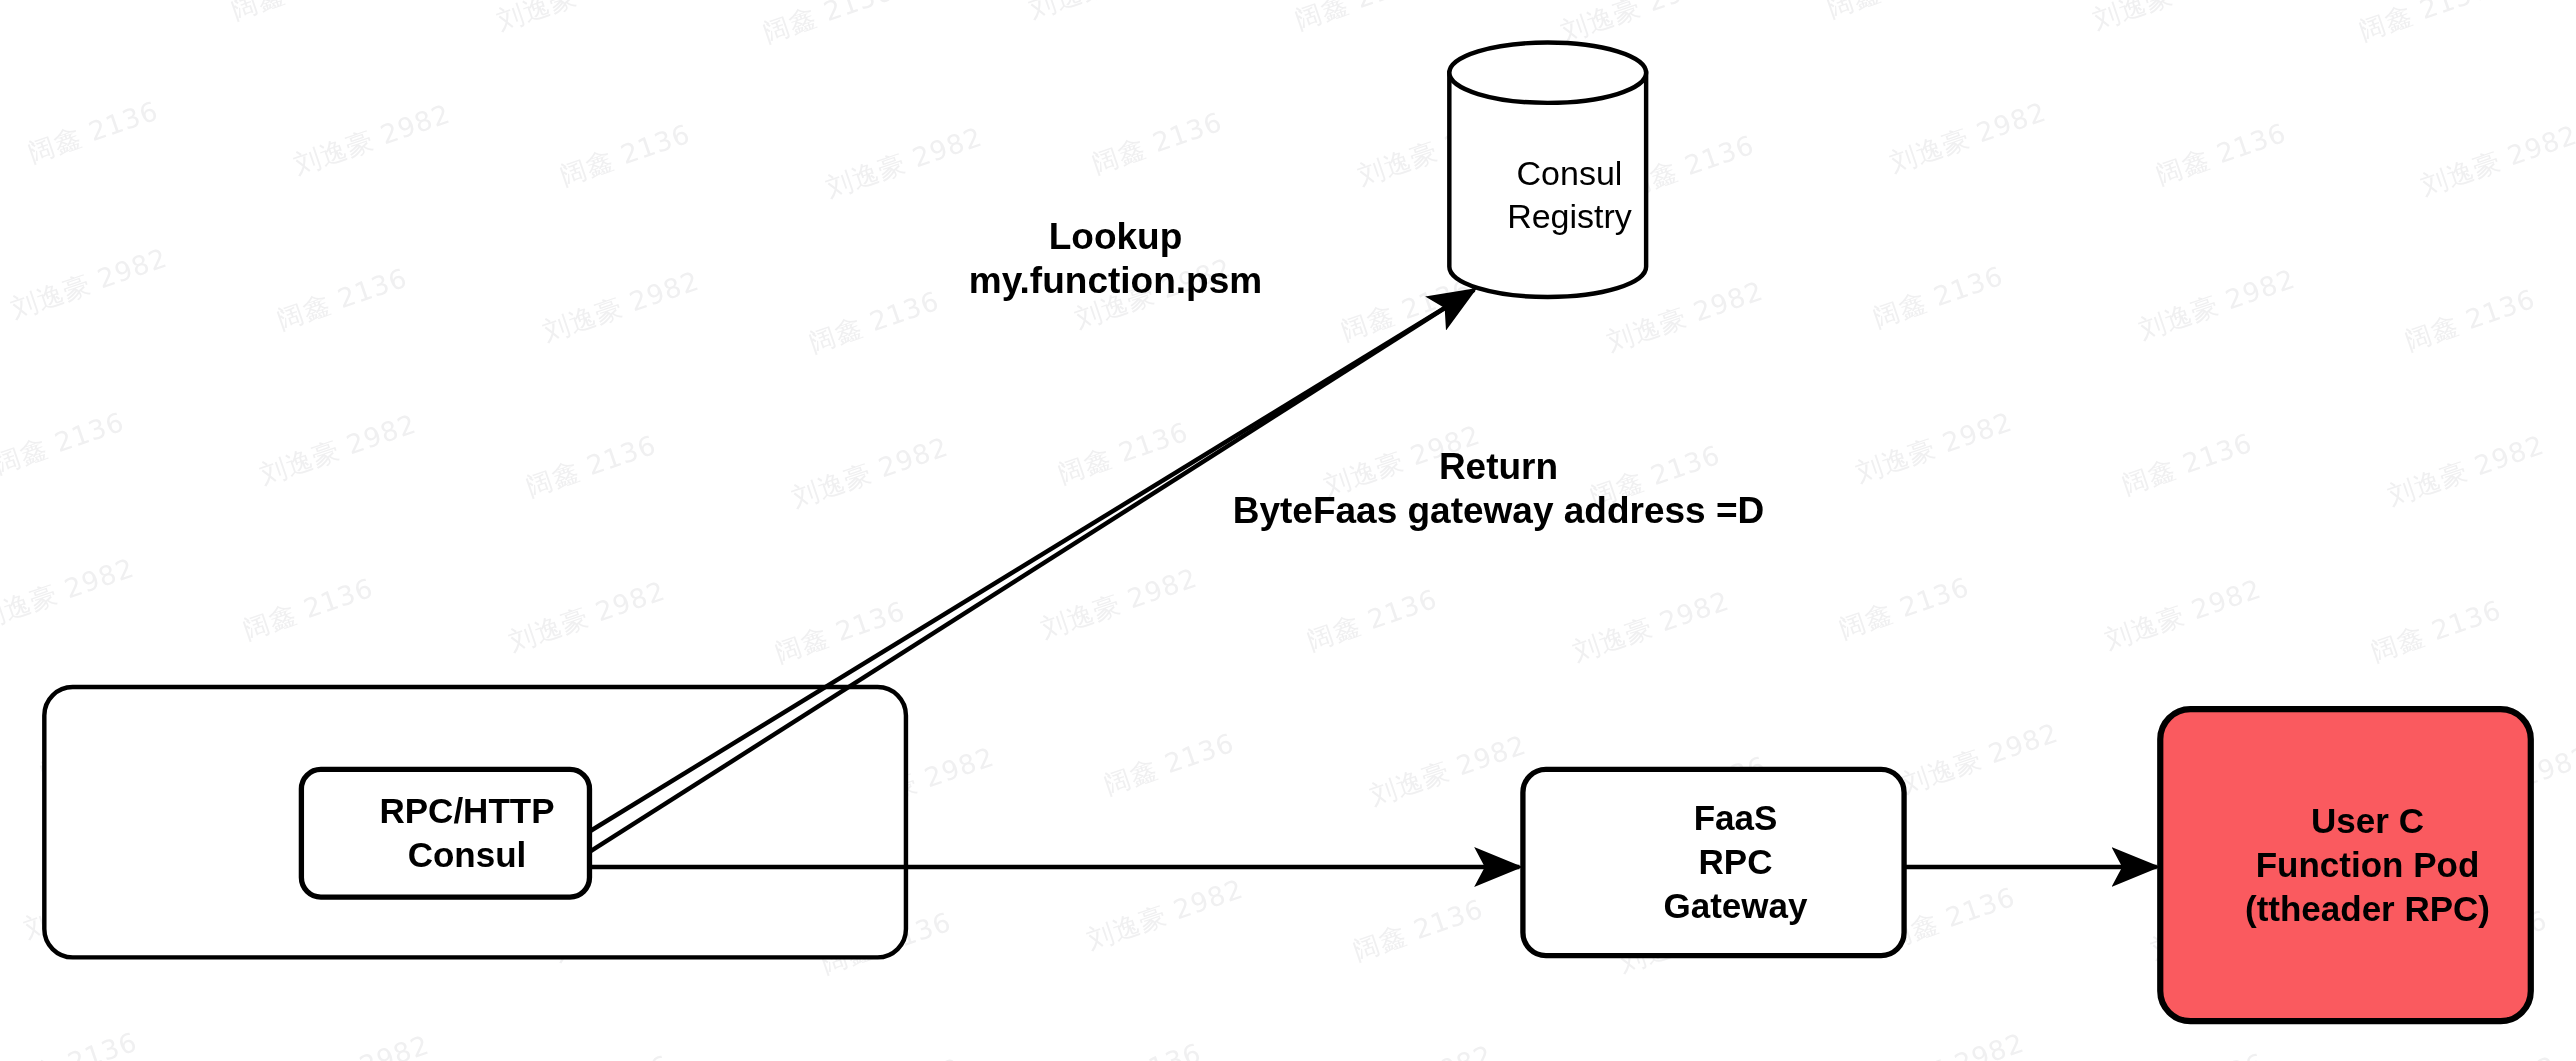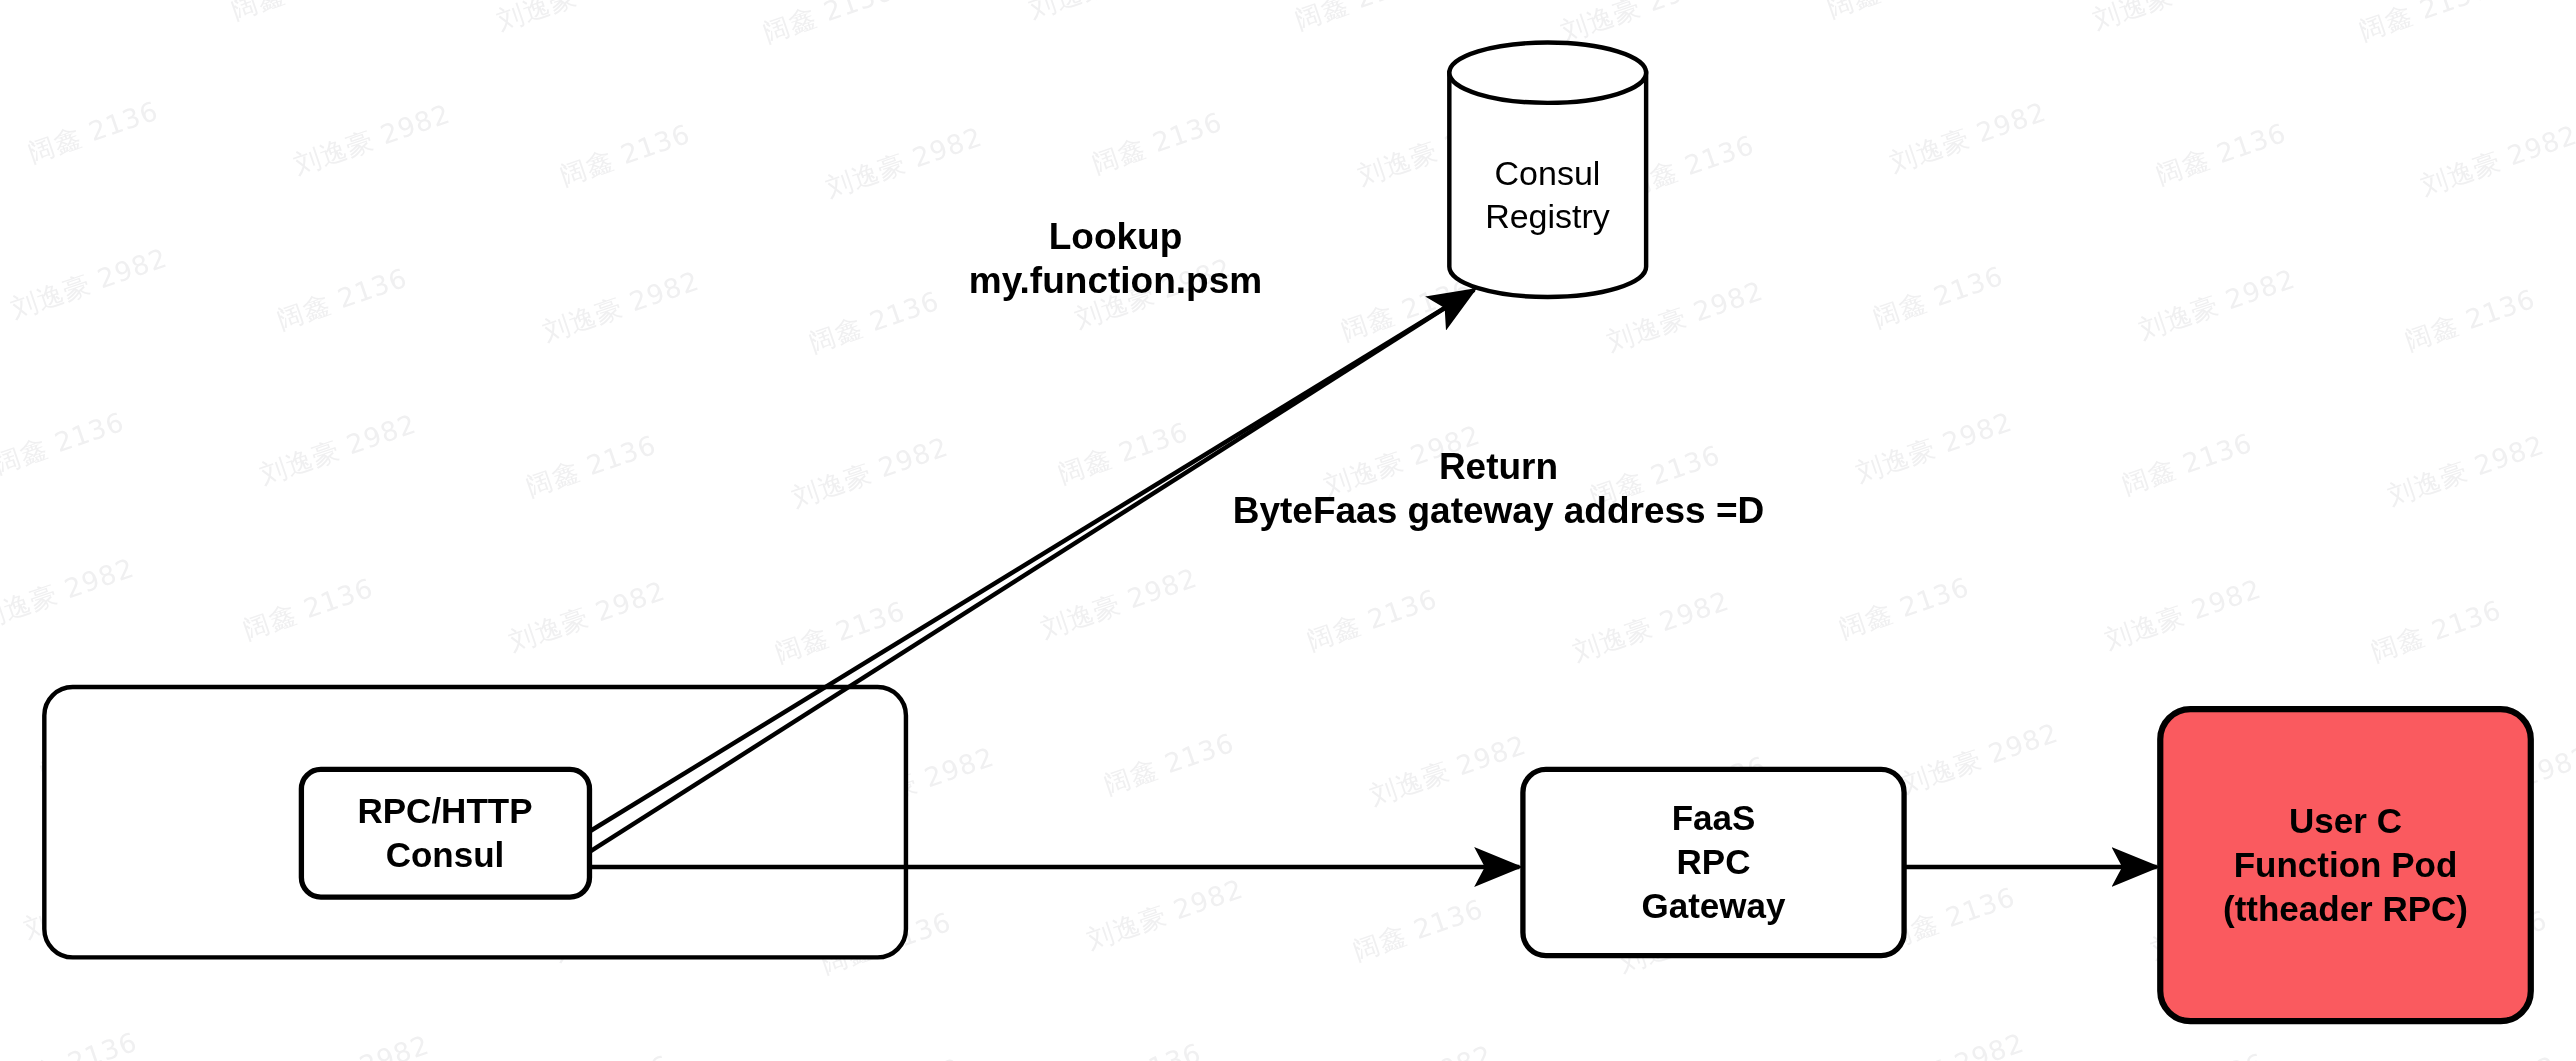--- a/index.html
+++ b/index.html
@@ -70,20 +70,21 @@
   .node-text {
     position: absolute;
     display: flex;
     align-items: center;
     justify-content: center;
     text-align: center;
     color: #000;
     font-weight: bold;
     line-height: 1.25;
     white-space: pre-line;
+    padding-left: 22px;
   }
 </style>
 </head>
 <body>
 
 <div id="canvas">
 
   <div id="watermark-layer">
       <div class="wm" style="left: -40px; top: -17.7px; color: rgb(240, 240, 241); transform: rotate(-19deg);">刘逸豪 2982</div>
       <div class="wm" style="left: 226px; top: -6.2px; color: rgb(240, 240, 241); transform: rotate(-19deg);">阔鑫 2136</div>

